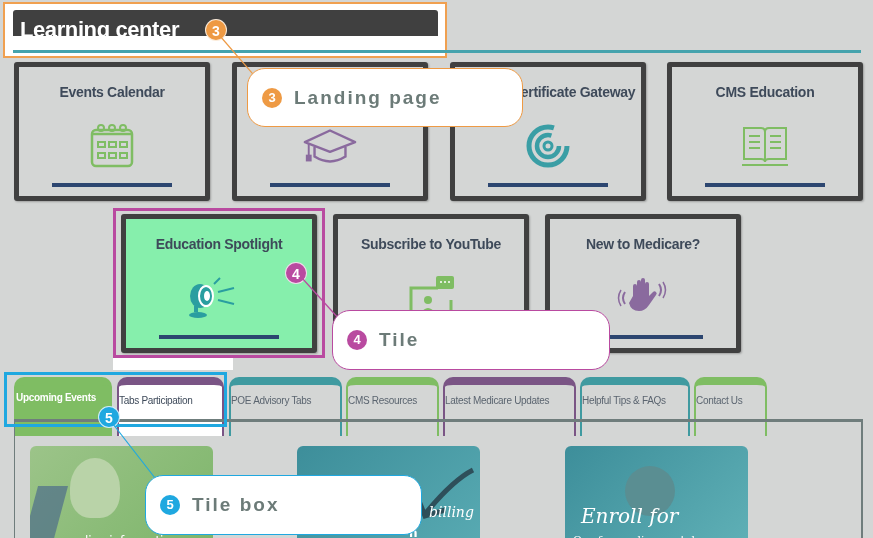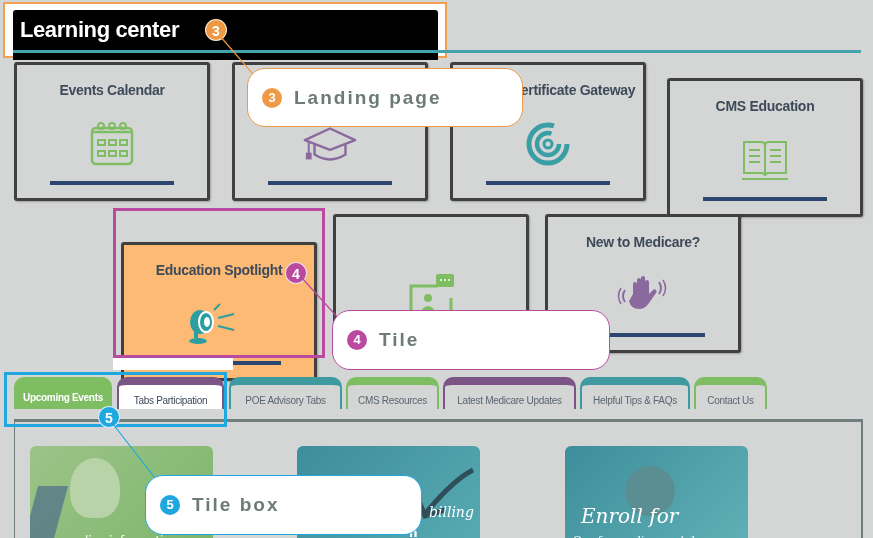--- a/index.html
+++ b/index.html
@@ -7,47 +7,47 @@
     width: 873px; height: 538px; overflow: hidden;
     background: #d4d6d5;
     font-family: "Liberation Sans", "DejaVu Sans", sans-serif;
     position: relative;
   }
   .header-wrap {
     position: absolute; left: 3px; top: 2px; width: 444px; height: 56px;
     background: #ffffff; border: 2px solid #f0a050;
   }
   .header-bar {
-    position: absolute; left: 13px; top: 10px; width: 425px; height: 50px;
-    background: #000000; border-radius: 3px 3px 0 0;
+    position: absolute; left: 13px; top: 10px; width: 425px; height: 26px;
+    background: #404040; border-radius: 3px 3px 0 0;
   }
   .header-title {
     position: absolute; left: 7px; top: 7px; color: #ffffff;
     font-weight: bold; font-size: 22px; letter-spacing: -0.4px;
   }
   .teal-line {
     position: absolute; left: 13px; top: 50px; width: 848px; height: 3px;
     background: #45a3ad;
   }
   .badge {
     position: absolute; width: 22px; height: 22px; border-radius: 50%;
     color: #fff; font-weight: bold; font-size: 14px; text-align: center;
     line-height: 22px; border: 1px solid rgba(255,255,255,0.8);
   }
   .badge.orange { background: #ee9a44; }
   .badge.magenta { background: #b94aa0; }
   .badge.blue { background: #1fa8e0; }
 
   .tile {
     position: absolute; width: 196px; height: 139px;
-    background: #d4d6d5; border: 3px solid #404040; border-radius: 3px;
+    background: #d4d6d5; border: 5px solid #404040; border-radius: 3px;
     box-shadow: 1px 1px 2px rgba(0,0,0,0.25);
     text-decoration: underline;
   }
-  .tile.active { background: #fdba74; margin-top: 28px; }
+  .tile.active { background: #86efac; }
   .tile-title {
     position: absolute; top: 17px; left: 0; right: 0; text-align: center;
     font-size: 14px; font-weight: bold; color: #3e4a5a; letter-spacing: -0.3px;
   }
   .tile-icon {
     position: absolute; top: 55px; left: 50%; transform: translateX(-50%);
     width: 50px; height: 46px;
   }
   .tile-bar {
     position: absolute; left: 33px; right: 33px; top: 116px; height: 4px;
@@ -55,24 +55,24 @@
   }
   .tile-highlight {
     position: absolute; left: 113px; top: 208px; width: 212px; height: 150px;
     border: 3px solid #b94aa0;
   }
   .white-strip {
     position: absolute; left: 113px; top: 358px; width: 120px; height: 12px;
     background: #ffffff;
   }
   .tab {
-    position: absolute; top: 0; height: 32px; border-radius: 10px 10px 0 0;
+    position: absolute; top: 0; height: 59px; border-radius: 10px 10px 0 0;
     border-top: 8px solid; border-left: 2px solid; border-right: 2px solid;
     background: #d4d6d5; font-size: 10px; color: #5b6570;
-    text-align: center; line-height: 32px; letter-spacing: -0.3px;
+    text-align: left; line-height: 32px; letter-spacing: -0.3px;
     white-space: nowrap;
   }
   .tab.active-green {
     background: #7fbd63; color: #ffffff; font-weight: bold;
     border-color: #7fbd63; line-height: 26px;
   }
   .tab.white { background: #ffffff; color: #3e4a5a; }
   .tab-box-highlight {
     position: absolute; left: 4px; top: 372px; width: 223px; height: 55px;
     border: 3px solid #1fa8e0;
@@ -144,21 +144,21 @@
 <div class="tile" style="left:450px;top:62px;">
   <div class="tile-title" style="padding-left:60px;">ertificate Gateway</div>
   <svg class="tile-icon" viewBox="0 0 50 46">
     <circle cx="25" cy="24" r="19" fill="none" stroke="#3a9ea5" stroke-width="5" stroke-dasharray="95 25"></circle>
     <circle cx="25" cy="24" r="11" fill="none" stroke="#3a9ea5" stroke-width="4.5" stroke-dasharray="55 14"></circle>
     <circle cx="25" cy="24" r="4" fill="none" stroke="#3a9ea5" stroke-width="3"></circle>
   </svg>
   <div class="tile-bar"></div>
 </div>
 
-<div class="tile" style="left:667px;top:78px;padding-left:20px;">
+<div class="tile" style="left:667px;top:62px;padding-left:20px;">
   <div class="tile-title">CMS Education</div>
   <svg class="tile-icon" viewBox="0 0 50 46">
     <path d="M4 6 h17 q4 0 4 4 v30 q0 -3 -4 -3 h-17 z" fill="none" stroke="#7fbd63" stroke-width="2"></path>
     <path d="M46 6 h-17 q-4 0 -4 4 v30 q0 -3 4 -3 h17 z" fill="none" stroke="#7fbd63" stroke-width="2"></path>
     <line x1="9" y1="14" x2="20" y2="14" stroke="#7fbd63" stroke-width="2"></line>
     <line x1="9" y1="20" x2="20" y2="20" stroke="#7fbd63" stroke-width="2"></line>
     <line x1="9" y1="26" x2="20" y2="26" stroke="#7fbd63" stroke-width="2"></line>
     <line x1="30" y1="14" x2="41" y2="14" stroke="#7fbd63" stroke-width="2"></line>
     <line x1="30" y1="20" x2="41" y2="20" stroke="#7fbd63" stroke-width="2"></line>
     <line x1="30" y1="26" x2="41" y2="26" stroke="#7fbd63" stroke-width="2"></line>
@@ -176,20 +176,21 @@
     <line x1="32" y1="10" x2="38" y2="4" stroke="#2a9ea0" stroke-width="2"></line>
     <line x1="36" y1="18" x2="52" y2="14" stroke="#2a9ea0" stroke-width="2"></line>
     <line x1="36" y1="26" x2="52" y2="30" stroke="#2a9ea0" stroke-width="2"></line>
     <path d="M14 32 v6" stroke="#2a9ea0" stroke-width="4"></path>
     <ellipse cx="16" cy="41" rx="9" ry="3" fill="#2a9ea0"></ellipse>
   </svg>
   <div class="tile-bar"></div>
 </div>
 
 <div class="tile" style="left:333px;top:214px;">
+  <div class="tile-title">Subscribe to YouTube</div>
   <svg class="tile-icon" viewBox="0 0 50 46">
     <path d="M32 14 h-27 v30" fill="none" stroke="#7fbd63" stroke-width="3"></path>
     <line x1="45" y1="26" x2="45" y2="44" stroke="#7fbd63" stroke-width="3"></line>
     <rect x="30" y="2" width="18" height="13" rx="2" fill="#7fbd63"></rect>
     <circle cx="35" cy="8" r="1" fill="#fff"></circle>
       <circle cx="39" cy="8" r="1" fill="#fff"></circle>
       <circle cx="43" cy="8" r="1" fill="#fff"></circle>
     <circle cx="22" cy="26" r="4" fill="#7fbd63"></circle>
     <path d="M14 40 q8 -12 16 0 z" fill="#7fbd63"></path>
   </svg>

